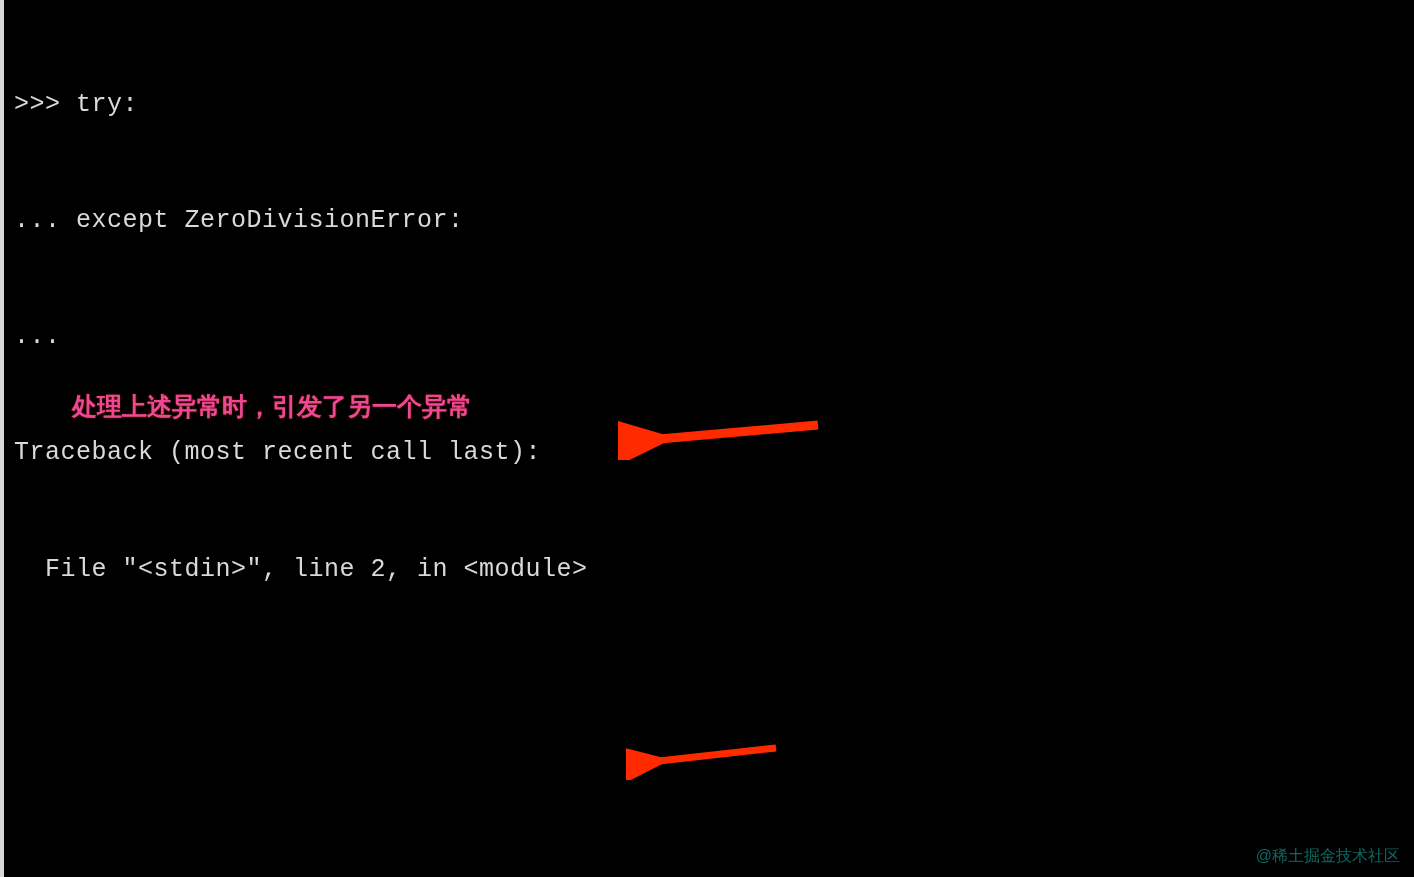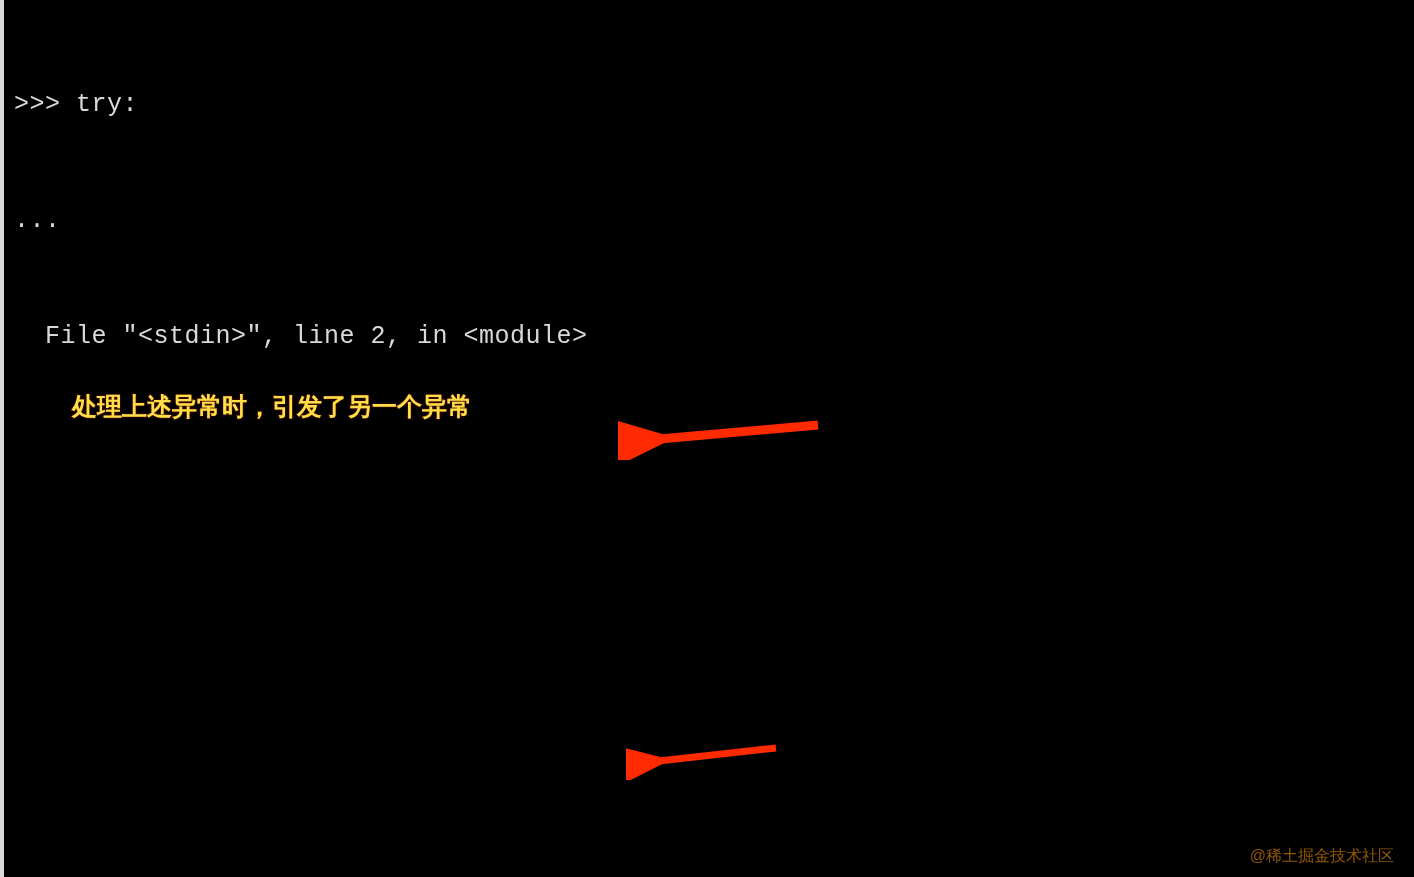--- a/index.html
+++ b/index.html
@@ -19,47 +19,49 @@
     color: #d9d9d9;
     font-size: 25px;
     line-height: 1.55;
     letter-spacing: 0.5px;
     white-space: pre;
     filter: blur(0.3px);
   }
   .terminal .line { display: block; }
   .annot {
     position: absolute;
-    color: #fde047;
+    color: #ec4899;
     font-family: Liberation Mono, monospace;
     font-weight: 700;
     font-size: 25px;
     text-shadow: 0 0 2px rgba(255,40,0,0.6);
     pointer-events: none;
   }
   .arrow {
     position: absolute;
     pointer-events: none;
   }
   .watermark {
     position: absolute;
-    right: 20px;
+    right: 14px;
     bottom: 10px;
-    color: #a16207;
+    color: #0f766e;
     font-family: "PingFang SC","Microsoft YaHei",sans-serif;
     font-size: 16px;
     opacity: 0.9;
   }
 </style>
 </head>
 <body>
 
 <div class="terminal">
   <span class="line">&gt;&gt;&gt; try:</span>
+  <span class="line">... except ZeroDivisionError:</span>
   <span class="line">...</span>
+  <span class="line">Traceback (most recent call last):</span>
   <span class="line">  File "&lt;stdin&gt;", line 2, in &lt;module&gt;</span>
   
   <span class="line"></span>
   
   <span class="line"></span>
   
   
   
   
   

